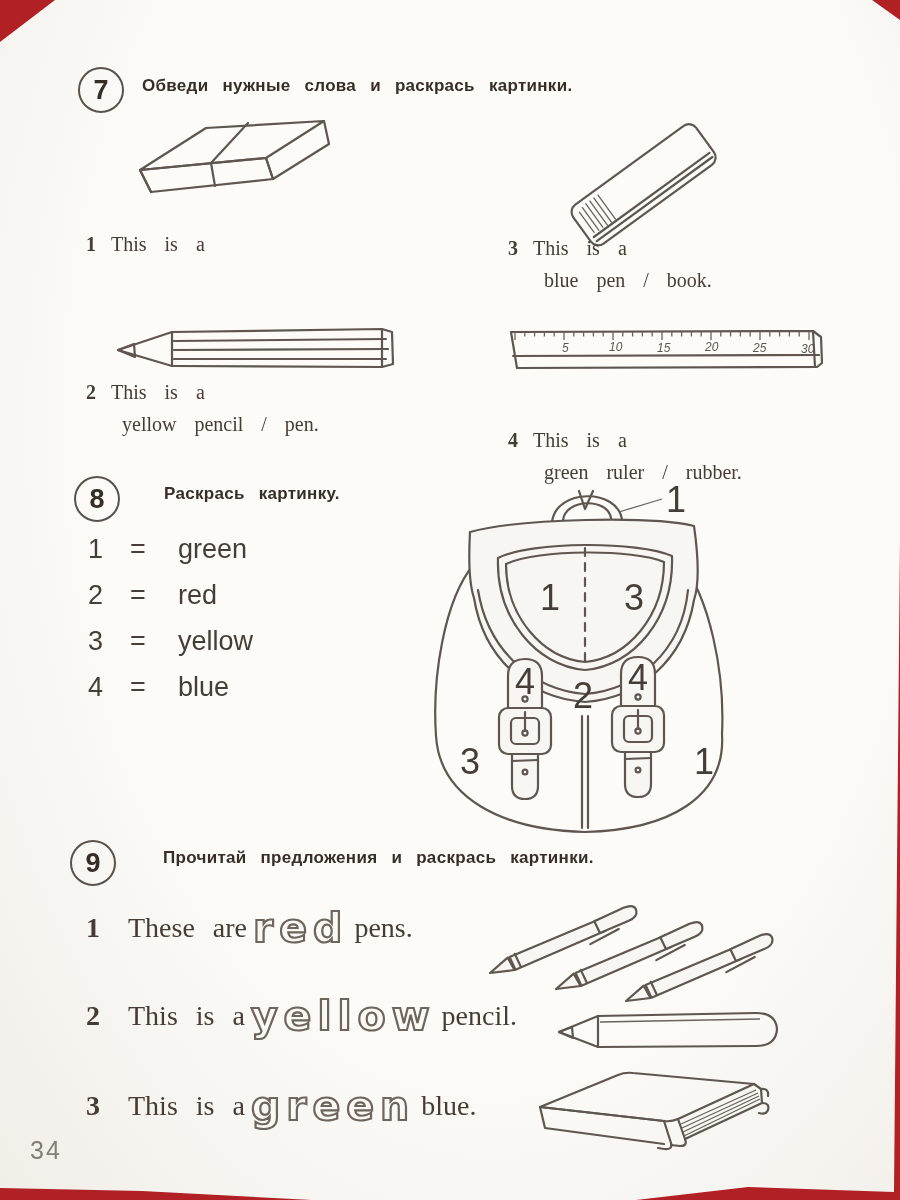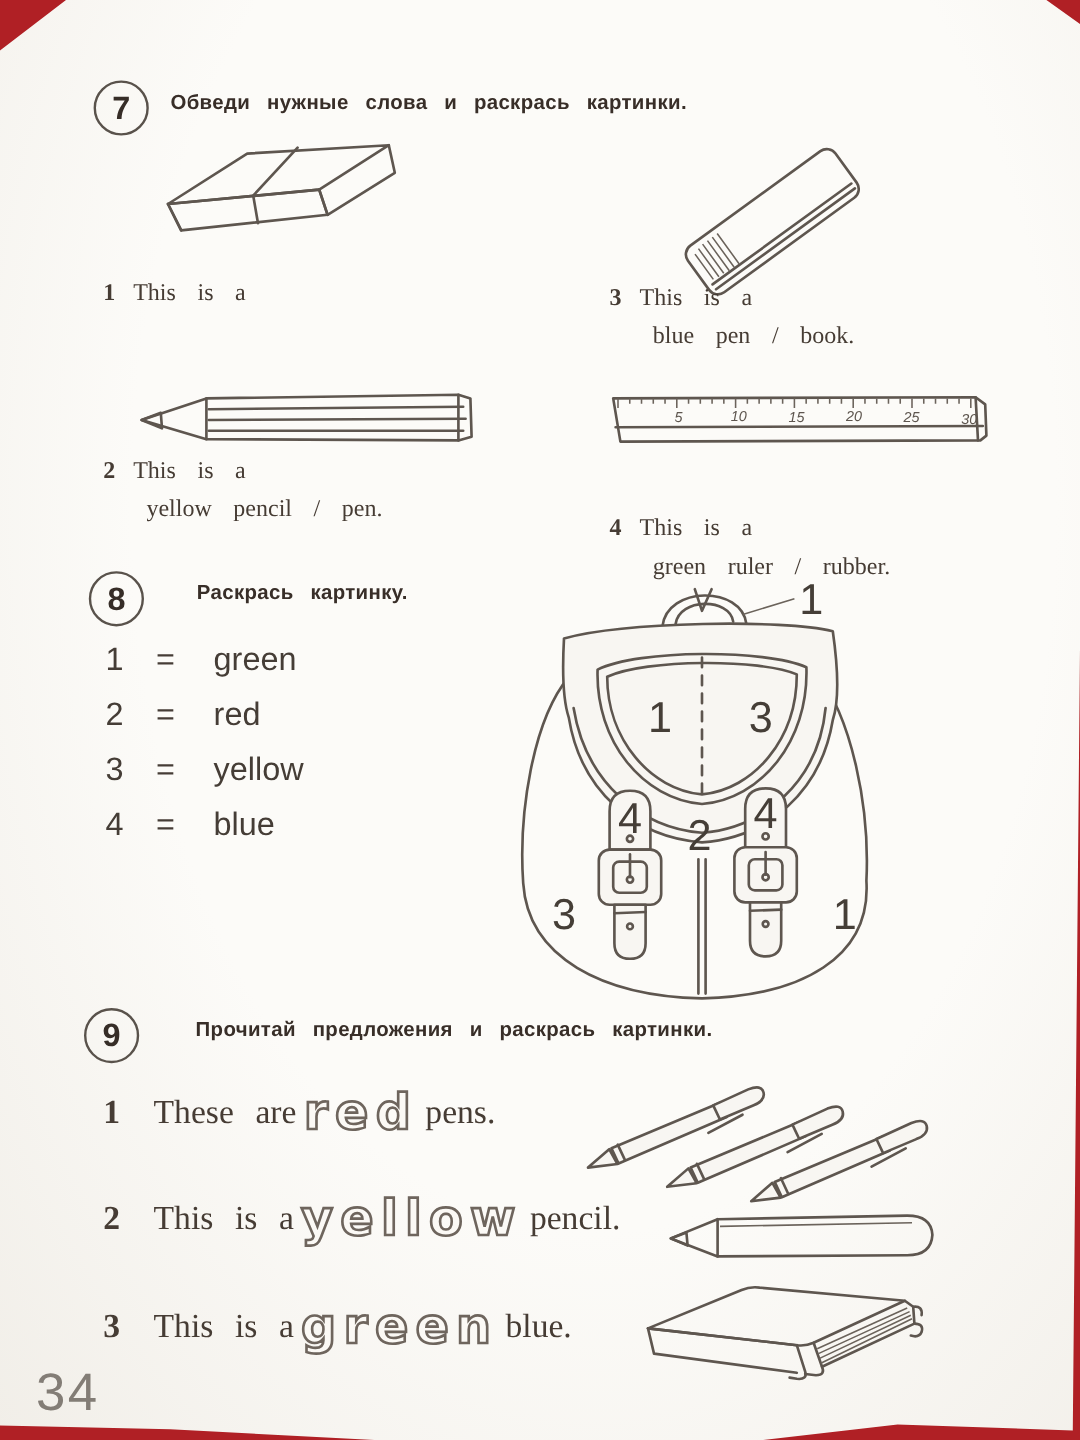--- a/index.html
+++ b/index.html
@@ -16,21 +16,21 @@
   .circle-word{display:inline-block;border:2.5px solid #8f867d;border-radius:48% 52% 50% 50%/62% 55% 45% 55%;
     padding:0 12px 3px 12px;margin:0 4px;transform:rotate(-0.8deg);word-spacing:0;}
   .legend{position:absolute;left:88px;top:534px;}
   .legend-row{display:flex;align-items:baseline;font-size:27px;color:#453d36;margin-bottom:15px;}
   .legend-row .ln{width:42px;}
   .legend-row .le{width:48px;}
   .sentence{position:absolute;font-family:"Liberation Serif",serif;font-size:28px;color:#463c34;word-spacing:11px;white-space:nowrap;}
   .sentence .n{font-weight:bold;margin-right:28px;}
   .bubble{font-family:"DejaVu Sans",sans-serif;font-weight:bold;font-size:41px;letter-spacing:6px;
     color:#fbf9f5;-webkit-text-stroke:2.2px #6e655d;vertical-align:-5px;line-height:0;margin:0 6px;word-spacing:0;}
-  .pagenum{position:absolute;left:30px;top:1136px;font-size:44px;color:#837d76;letter-spacing:2px;}
+  .pagenum{position:absolute;left:30px;top:1136px;font-size:25px;color:#837d76;letter-spacing:2px;}
   svg{position:absolute;overflow:visible;}
   svg .ln{stroke:#5e564f;stroke-width:2.2;fill:none;stroke-linecap:round;stroke-linejoin:round;}
   svg .fl{stroke:#5e564f;stroke-width:2.2;fill:#f8f6f2;stroke-linecap:round;stroke-linejoin:round;}
   svg .thin{stroke:#6b635b;stroke-width:1.3;fill:none;}
   svg text{font-family:"Liberation Sans",sans-serif;fill:#453e37;}
   .bp-num{font-size:36px;}
   .ruler-num{font-size:12px;fill:#5e564f;font-style:italic;}
 </style>
 </head>
 <body>

